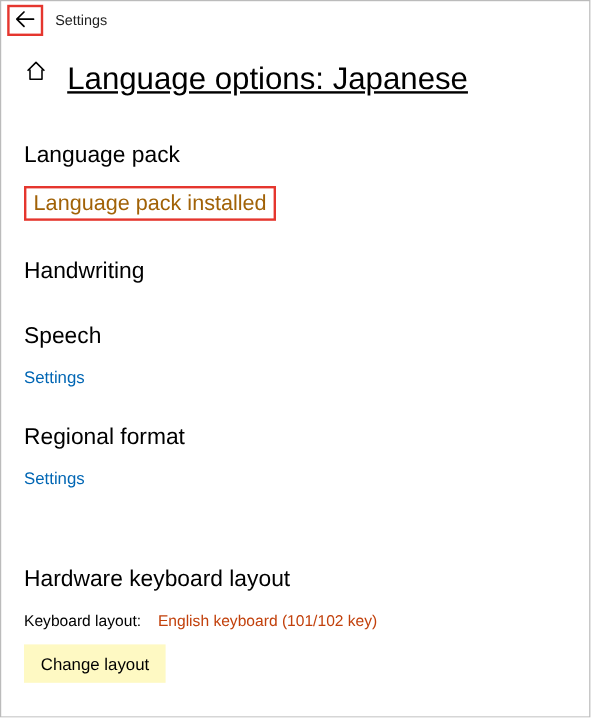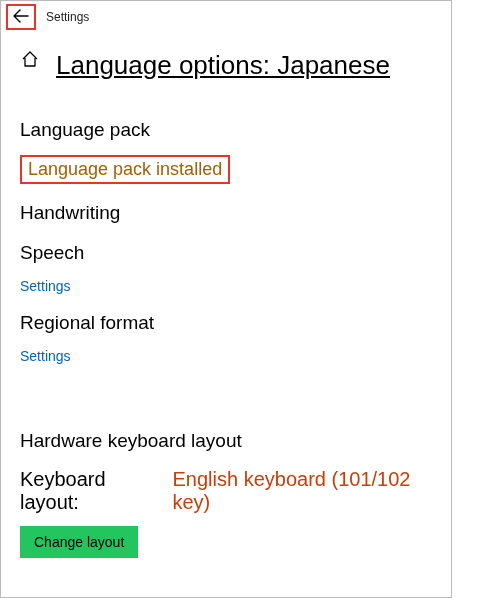--- a/index.html
+++ b/index.html
@@ -4,21 +4,21 @@
 <style>
   * { box-sizing: border-box; }
   html, body {
     margin: 0; padding: 0;
     width: 500px; height: 598px;
     font-family: "Segoe UI", Arial, sans-serif;
     background: #fff;
     color: #000;
     font-size: 14px;
   }
-  .window { width: 452px; height: 598px; position: relative; }
+  .window { width: 492px; height: 598px; position: relative; }
   .titlebar {
     display: flex; align-items: center;
     height: 34px;
     padding-left: 6px;
   }
   .back-btn {
     width: 30px; height: 26px;
     display: flex; align-items: center; justify-content: center;
     border: 2px solid #e5362e;
     margin-right: 10px;
@@ -43,21 +43,21 @@
   }
   .home-icon svg { width: 18px; height: 18px; }
   .page-title {
     font-size: 26px;
     font-weight: 400;
   }
   .content { padding: 0 20px; }
   .section-heading {
     font-size: 19px;
     font-weight: 400;
-    margin-top: 18px;
+    margin-top: 32px;
     margin-bottom: 14px;
   }
   .section-heading.first { margin-top: 28px; }
   .status-text {
     font-size: 18px;
     color: #a16207;
   }
   .highlight-box {
     border: 2px solid #e5362e;
     display: inline-block;
@@ -69,27 +69,27 @@
     cursor: pointer;
   }
   .hardware-heading {
     font-size: 19px;
     font-weight: 400;
     margin-top: 66px;
     margin-bottom: 16px;
   }
   .kb-row {
     display: flex;
-    font-size: 20px;
+    font-size: 13px;
     margin-bottom: 12px;
   }
   .kb-label { margin-right: 14px; }
   .kb-value { color: #c2410c; }
   .btn {
-    background: #22c55e;
+    background: #fef9c3;
     border: none;
     padding: 8px 14px;
     font-size: 14px;
     color: #000;
     cursor: pointer;
     font-family: inherit;
   }
   .outer-border {
     position: absolute; inset: 0;
     border: 1px solid #bbb;

